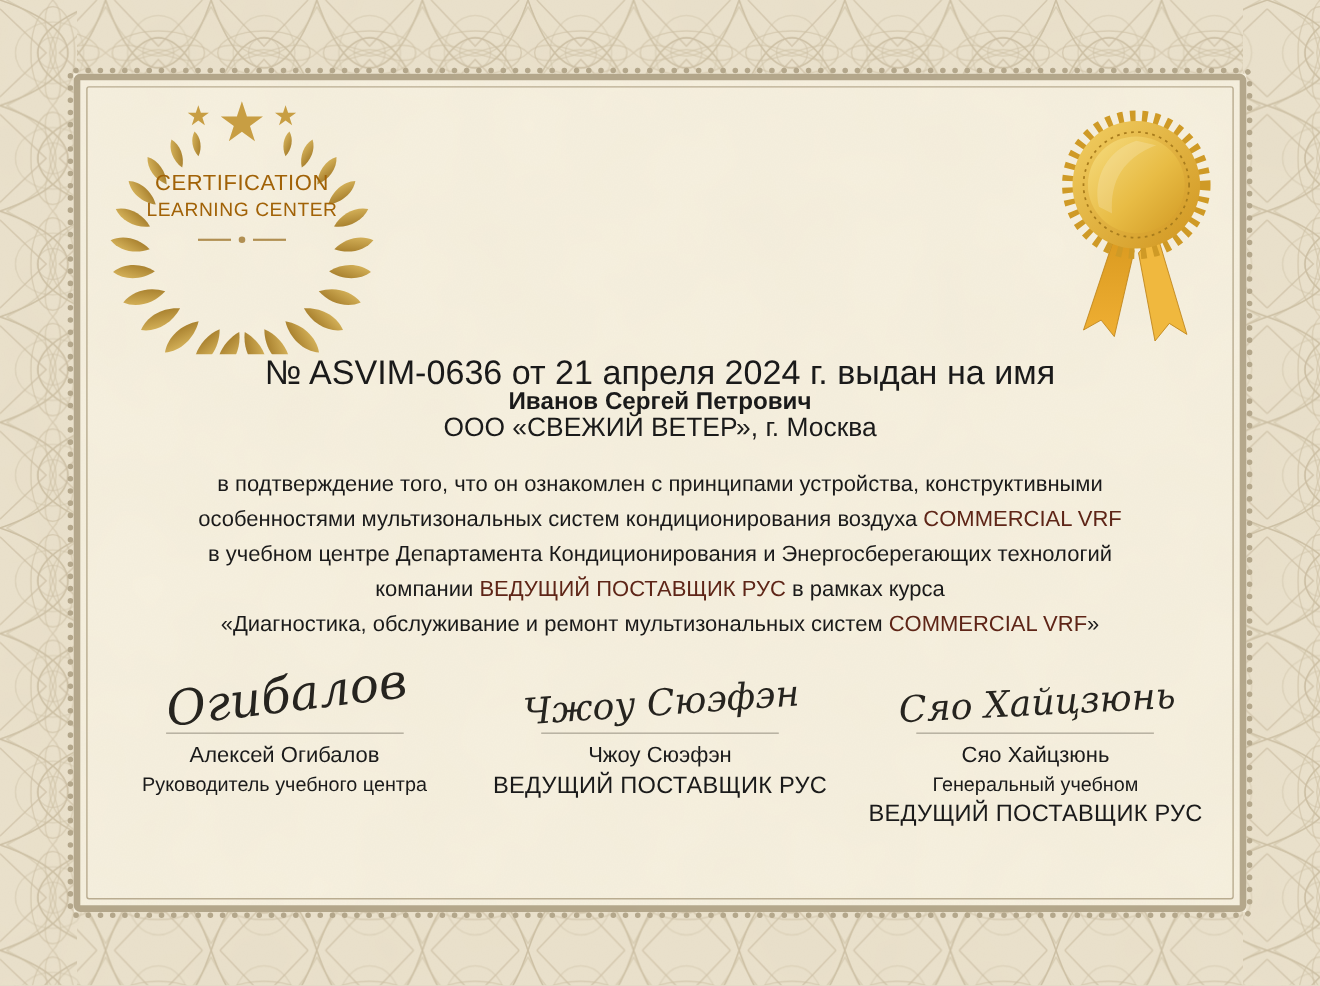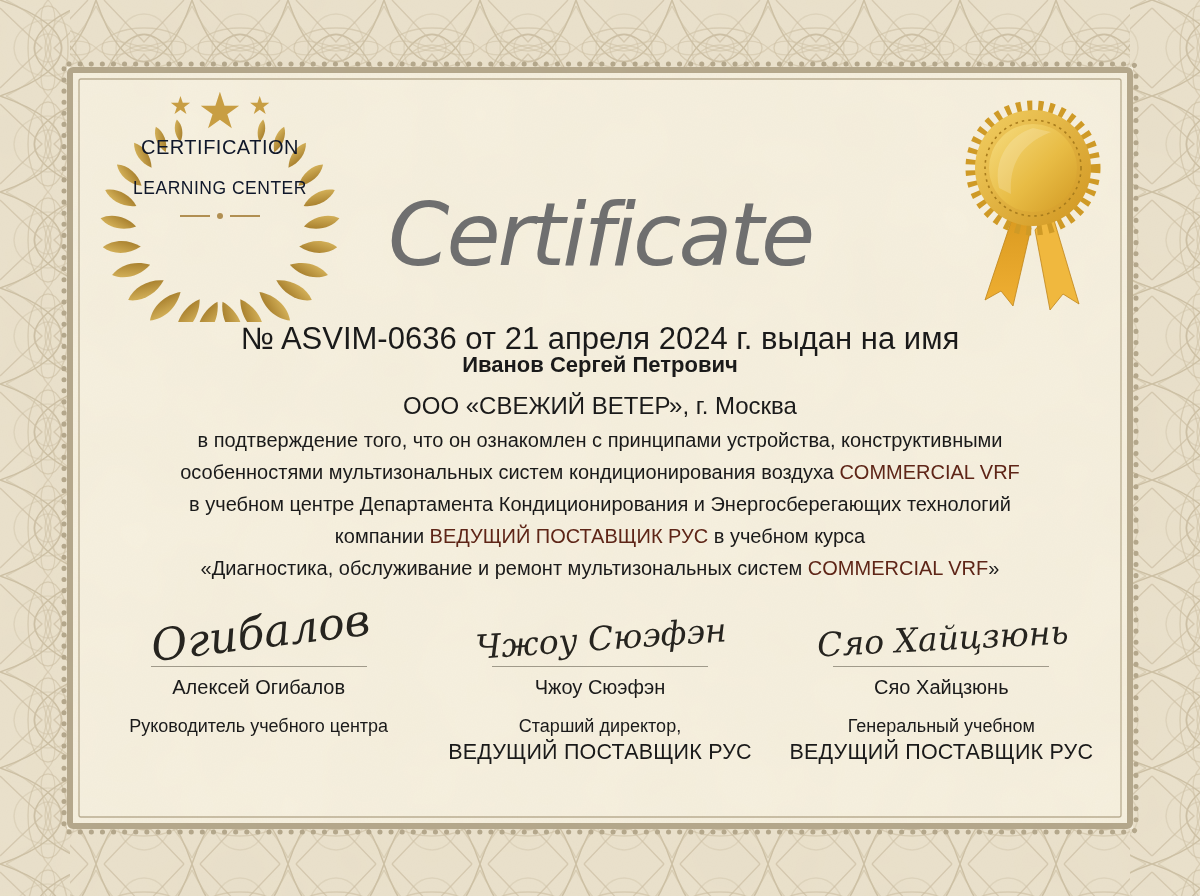--- a/index.html
+++ b/index.html
@@ -10,58 +10,58 @@
   }
   .bg{position:absolute;inset:0;}
   .content{position:absolute;inset:0;}
 
   
   .logo{position:absolute;left:95px;top:86px;width:250px;height:240px;}
   .stars{position:absolute;top:0;left:0;right:0;text-align:center;color:#c89e43;line-height:1;}
   .star-side{font-size:25px;vertical-align:14px;letter-spacing:0;margin:0 6px;display:inline-block;}
   .star-mid{font-size:50px;vertical-align:0;display:inline-block;}
   .wreath{position:absolute;left:4px;top:20px;}
-  .logo-text{position:absolute;left:0;right:0;top:50px;text-align:center;color:#0f172a;}
+  .logo-text{position:absolute;left:0;right:0;top:70px;text-align:center;color:#a16207;}
   .logo-l1{font-size:20px;letter-spacing:.5px;}
-  .logo-l2{font-size:17.5px;letter-spacing:.5px;margin-top:19px;}
+  .logo-l2{font-size:17.5px;letter-spacing:.5px;margin-top:1px;}
   .logo-div{margin-top:14px;color:#b18f52;display:flex;align-items:center;justify-content:center;gap:7px;}
   .dline{display:inline-block;width:30px;height:2px;background:#b18f52;}
   .ddot{display:inline-block;width:6px;height:6px;border-radius:50%;background:#b18f52;}
 
   
   .medal{position:absolute;left:955px;top:92px;}
 
   
   .title{
     position:absolute;left:90px;right:90px;top:178px;text-align:center;
     font-family:"DejaVu Sans","Liberation Sans",sans-serif;font-style:italic;
     font-size:88px;line-height:1.3;color:#6f6f6f;letter-spacing:-3px;font-weight:400;
   }
   .issue-line{position:absolute;left:90px;right:90px;top:321px;text-align:center;font-size:31px;}
   .recipient-name{position:absolute;left:90px;right:90px;top:352px;text-align:center;font-size:22px;font-weight:700;}
-  .recipient-company{position:absolute;left:90px;right:90px;top:392px;text-align:center;font-size:24px;}
+  .recipient-company{position:absolute;left:90px;right:90px;top:375px;text-align:center;font-size:24px;}
 
   
   .bodytext{position:absolute;left:86px;right:86px;top:424px;text-align:center;font-size:20px;line-height:32px;}
   .acc{color:#5e2517;}
 
   
   .sigs{position:absolute;left:88px;right:88px;top:578px;display:flex;}
   .sig{flex:1 1 0;text-align:center;}
   .script{
     height:80px;display:flex;align-items:flex-end;justify-content:center;
     font-family:"DejaVu Serif","Liberation Serif",serif;font-style:italic;
     color:#26241f;
   }
   .sig:nth-child(1) .script{font-size:44px;transform:rotate(-7deg);}
   .sig:nth-child(2) .script{font-size:33px;transform:rotate(-4deg);}
   .sig:nth-child(3) .script{font-size:33px;transform:rotate(-3deg);}
   .sline{width:216px;height:0;border-top:1px solid #a09a8a;margin:8px auto 9px;}
   .sname{font-size:20px;}
-  .srole{font-size:18px;margin-top:17px;}
+  .srole{font-size:18px;margin-top:4px;}
   .scomp{font-size:21.5px;margin-top:3px;letter-spacing:.2px;}
   .scomp:empty{display:none;}
 </style>
 </head>
 <body>
 
 <div class="page">
 
   <svg class="bg" width="1200" height="896" viewBox="0 0 1200 896">
     <defs>
@@ -195,48 +195,46 @@
       <polygon points="60,118 30,208 46,199 58,214 76,136" fill="url(#rb)" stroke="#bf851a" stroke-width="0.8"></polygon>
       <polygon points="96,118 124,212 108,202 95,218 80,138" fill="#f0b83e" stroke="#bf851a" stroke-width="0.8"></polygon>
 
       <circle cx="78" cy="76" r="62" fill="none" stroke="#cf9a26" stroke-width="11" stroke-dasharray="5 6"></circle>
       <circle cx="78" cy="76" r="58" fill="url(#mg1)"></circle>
       <circle cx="78" cy="76" r="48" fill="none" stroke="#a87c1d" stroke-width="1.6" stroke-dasharray="2.5 4"></circle>
       <circle cx="78" cy="76" r="44" fill="url(#mg2)"></circle>
       <path d="M44,96 C38,70 52,44 78,36 L96,40 C66,52 54,72 56,102 Z" fill="#ffffff" opacity="0.18"></path>
     </svg>
 
-    <div class="title">Certificate</div>
 
     <div class="issue-line">№ ASVIM-0636 от 21 апреля 2024 г. выдан на имя</div>
 
     <div class="recipient-name">Иванов Сергей Петрович</div>
     <div class="recipient-company">ООО «СВЕЖИЙ ВЕТЕР», г. Москва</div>
 
     <div class="bodytext">
       <div><span>в подтверждение того, что он ознакомлен с принципами устройства, конструктивными</span></div>
       <div><span>особенностями мультизональных систем кондиционирования воздуха </span><span class="acc">COMMERCIAL VRF</span></div>
       <div><span>в учебном центре Департамента Кондиционирования и Энергосберегающих технологий</span></div>
-      <div><span>компании </span><span class="acc">ВЕДУЩИЙ ПОСТАВЩИК РУС</span><span> в учебном курса</span></div>
+      <div><span>компании </span><span class="acc">ВЕДУЩИЙ ПОСТАВЩИК РУС</span><span> в рамках курса</span></div>
       <div><span>«Диагностика, обслуживание и ремонт мультизональных систем </span><span class="acc">COMMERCIAL VRF</span><span>»</span></div>
     </div>
 
     <div class="sigs">
       <div class="sig">
         <div class="script">Огибалов</div>
         <div class="sline"></div>
         <div class="sname">Алексей Огибалов</div>
         <div class="srole">Руководитель учебного центра</div>
 
       </div>
       <div class="sig">
         <div class="script">Чжоу Сюэфэн</div>
         <div class="sline"></div>
         <div class="sname">Чжоу Сюэфэн</div>
-        <div class="srole">Старший директор,</div>
         <div class="scomp">ВЕДУЩИЙ ПОСТАВЩИК РУС</div>
       </div>
       <div class="sig">
         <div class="script">Сяо Хайцзюнь</div>
         <div class="sline"></div>
         <div class="sname">Сяо Хайцзюнь</div>
         <div class="srole">Генеральный учебном</div>
         <div class="scomp">ВЕДУЩИЙ ПОСТАВЩИК РУС</div>
       </div>
     </div>

